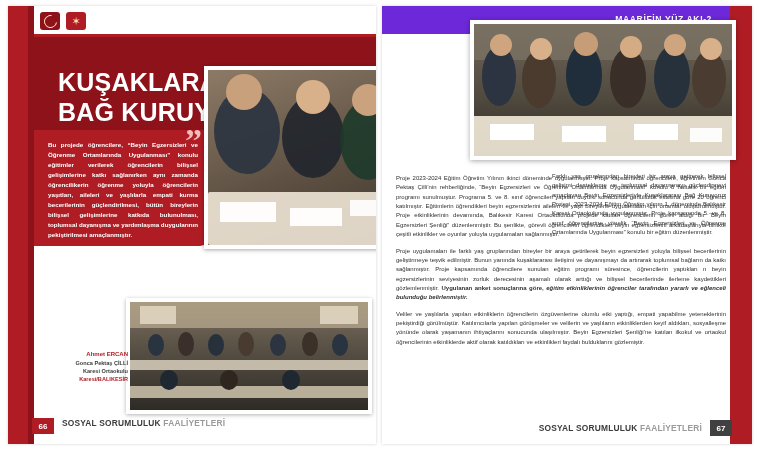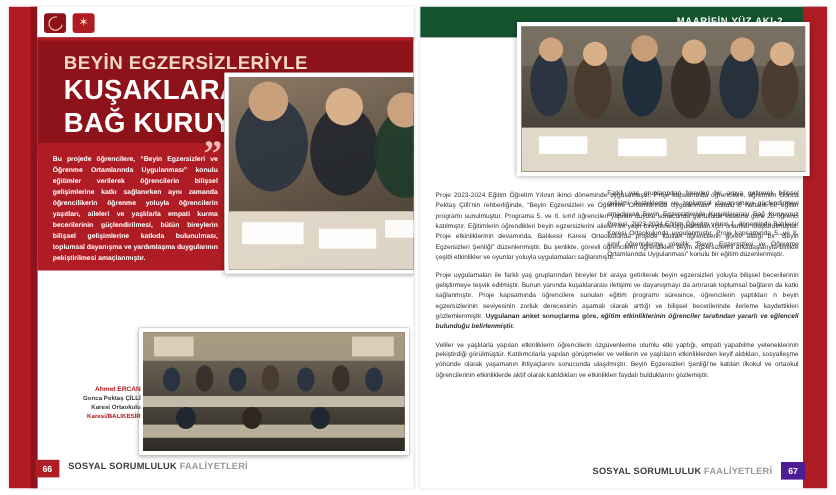--- a/index.html
+++ b/index.html
@@ -124,21 +124,21 @@
   .page-right{
     position:absolute;left:382px;top:6px;width:370px;height:438px;
     background:#ffffff;
     box-shadow:0 0 3px rgba(0,0,0,.18);
     overflow:hidden;
   }
   .right-red{
     position:absolute;right:0;top:0;width:22px;height:438px;background:#b01c24;
   }
   .banner{
-    position:absolute;left:0;top:0;width:370px;height:28px;background:#14532d;
+    position:absolute;left:0;top:0;width:370px;height:28px;background:#6d28d9;
   }
   .banner-txt{
     position:absolute;right:40px;top:8px;color:#ffffff;
     font-size:8.6px;font-weight:800;letter-spacing:.6px;
   }
   .photo-right{
     position:absolute;left:88px;top:14px;width:258px;height:132px;
     background:#5e5a52;border:4px solid #ffffff;
     box-shadow:0 1px 5px rgba(0,0,0,.35);overflow:hidden;
   }
@@ -151,21 +151,21 @@
   .col-text i{font-style:italic;}
   .col-first{
     position:absolute;left:170px;top:166px;width:174px;
     font-size:6px;line-height:1.56;color:#2f2f2f;text-align:justify;
   }
   .footer-right{
     position:absolute;right:22px;bottom:6px;width:340px;height:20px;
     display:flex;align-items:center;justify-content:flex-end;
   }
   .pg-right{
-    width:22px;height:16px;background:#4c1d95;color:#fff;
+    width:22px;height:16px;background:#404040;color:#fff;
     font-size:8px;font-weight:700;display:flex;align-items:center;justify-content:center;
     margin-right:-2px;
   }
   .foot-txt-r{margin-right:8px;font-size:8.4px;font-weight:800;color:#3c3c3c;letter-spacing:.2px;}
   .foot-txt-r .muted{color:#9a9a9a;font-weight:700;}
   
   .ph-bg{position:absolute;inset:0;}
   .blob{position:absolute;border-radius:50%;}
   .deskline{position:absolute;background:rgba(255,255,255,.55);}
 </style>
@@ -181,21 +181,20 @@
     <div class="logo-row">
       <span class="logo-badge">
         <span class="logo-glyph"></span>
       </span>
       <span class="logo-badge alt">
         <span class="logo-glyph star">✶</span>
       </span>
     </div>
 
     <div class="hero">
-      <div class="hero-line1">BEYİN EGZERSİZLERİYLE</div>
       <div class="hero-line2">KUŞAKLARARASI</div>
       <div class="hero-line3">BAĞ KURUYORUZ</div>
       <div class="hero-underline"></div>
     </div>
 
     <div class="quote-card">
       <div class="quote-mark">”</div>
       <div class="q-text">Bu projede öğrencilere, “Beyin Egzersizleri ve Öğrenme Ortamlarında Uygulanması” konulu eğitimler verilerek öğrencilerin bilişsel gelişimlerine katkı sağlanırken aynı zamanda öğrencilikerin öğrenme yoluyla öğrencilerin yaşıtları, aileleri ve yaşlılarla empati kurma becerilerinin güçlendirilmesi, bütün bireylerin bilişsel gelişimlerine katkıda bulunulması, toplumsal dayanışma ve yardımlaşma duygularının pekiştirilmesi amaçlanmıştır.</div>
     </div>
 

